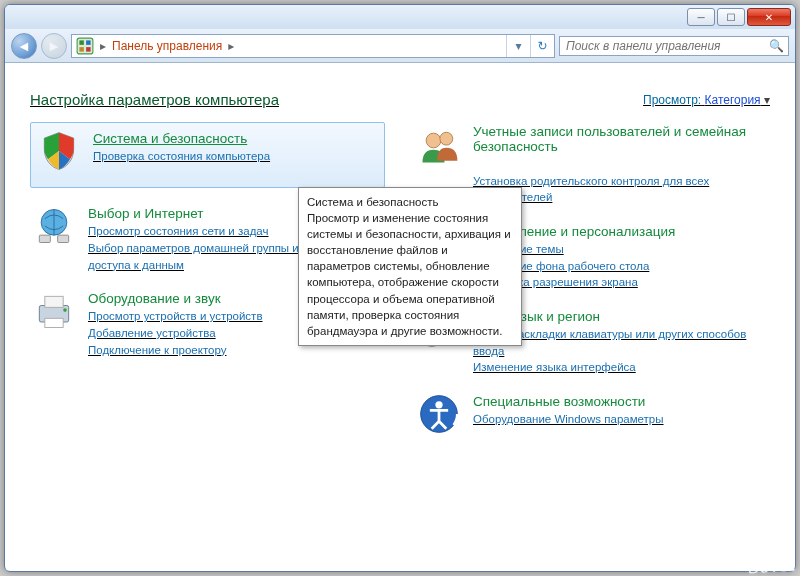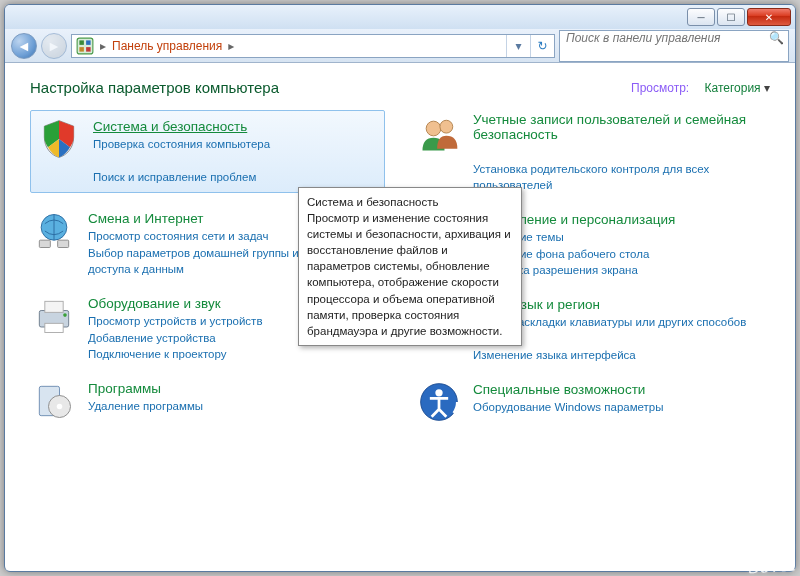--- a/index.html
+++ b/index.html
@@ -74,43 +74,43 @@
     font-size: 12px;
     color: #2a2a2a;
     overflow:hidden;
   }
   .addr .cp-icon { width:18px;height:18px;margin:0 4px;display:flex;align-items:center;justify-content:center;font-size:12px;color:#2a6b2a;}
   .addr .crumb { padding: 0 4px; color:#c2410c;}
   .addr .chev { color:#666; padding:0 2px;}
   .addr-controls { width:24px; height:22px; display:flex;align-items:center;justify-content:center;color:#5a7aa0;border-left:1px solid #c4d3e5;}
   .refresh-btn { width:24px;height:22px;display:flex;align-items:center;justify-content:center;color:#2a7bc0;}
   .search {
-    width: 230px; height:32px;
+    width: 230px; height:20px;
     border:1px solid #8aa4c2;
     background:#fff;
-    display:flex;align-items:flex-start;
+    display:flex;align-items:center;
     font-size:12px;color:#888;
   }
   .search input { flex:1;border:none;outline:none;font-size:12px;color:#333;font-style:italic;padding:0 6px;}
   .search .sicon { width:22px;text-align:center;color:#3b6ea5;}
   .content {
     position: absolute;
     left: 1px; right: 1px; top: 58px; bottom: 1px;
     background:#fff;
     overflow:hidden;
   }
-  .content-inner { padding: 16px 24px 16px 24px; }
+  .content-inner { padding: 28px 24px 16px 24px; text-decoration: underline; }
   .header-row {
     display:flex; align-items:center; justify-content:space-between;
     margin-bottom: 14px;
   }
   .page-title { font-size: 15px; color:#0a5a2d; font-weight:400;}
   .viewby { font-size:12px; color:#444;}
-  .viewby .label { color:#8b5cf6; margin-right:12px;}
-  .viewby .value { color:#15803d;}
+  .viewby .label { color:#0369a1; margin-right:0;}
+  .viewby .value { color:#1d4ed8;}
   .columns { display:flex; gap: 30px; }
   .col { flex:1; }
   .cat { display:flex; gap:10px; margin-bottom:14px; }
   .cat .icon-cell { width:48px; height:48px; flex-shrink:0; display:flex;align-items:center;justify-content:center;}
   .cat .icon-cell svg { width:44px;height:44px;}
   .cat .body { padding-top:2px;}
   .cat .title { font-size:13.5px; color:#148a3c; text-decoration:none; display:inline-block; margin-bottom:2px; cursor:pointer;}
   .cat .links { font-size:11.5px; color:#1a6fb0; line-height:1.45;}
   .cat .links span { cursor:pointer; }
   .selected-cat {
@@ -210,36 +210,35 @@
                   <path d="M24 4 L8 10 V22 C8 26 10 30 12 33 L24 24 Z" fill="#2aa038"></path>
                   <path d="M24 24 L36 33 C33 38 28 43 24 44 V24 Z" fill="#2a70c0"></path>
                   <path d="M24 24 L12 33 C15 38 20 43 24 44 V24 Z" fill="#eeba2a"></path>
                 </svg>
             </div>
             <div class="body">
               <a class="title" style="text-decoration:underline">Система и безопасность</a>
               <div class="links">
                 <span>Проверка состояния компьютера</span><br>
                 <br>
-                <span>Поиск и исправление проблем</span>
               </div>
             </div>
           </div>
 
           <div class="cat">
             <div class="icon-cell">
               <svg viewBox="0 0 48 48">
                   <circle cx="24" cy="20" r="14" fill="#5ab0e0" stroke="#2a6aa0"></circle>
                   <path d="M14 16 Q24 8 34 16 M14 24 Q24 32 34 24 M24 6 V34" stroke="#2a6aa0" fill="none"></path>
                   <rect x="8" y="34" width="12" height="8" rx="1" fill="#d8d8d8" stroke="#888"></rect>
                   <rect x="28" y="34" width="12" height="8" rx="1" fill="#d8d8d8" stroke="#888"></rect>
                 </svg>
             </div>
             <div class="body">
-              <a class="title">Смена и Интернет</a>
+              <a class="title">Выбор и Интернет</a>
               <div class="links">
                 <span>Просмотр состояния сети и задач</span><br>
                 <span>Выбор параметров домашней группы и общего доступа к данным</span>
               </div>
             </div>
           </div>
 
           <div class="cat">
             <div class="icon-cell">
               <svg viewBox="0 0 48 48">
@@ -252,35 +251,20 @@
             <div class="body">
               <a class="title">Оборудование и звук</a>
               <div class="links">
                 <span>Просмотр устройств и устройств</span><br>
                 <span>Добавление устройства</span><br>
                 <span>Подключение к проектору</span><br>
               </div>
             </div>
           </div>
 
-          <div class="cat">
-            <div class="icon-cell">
-              <svg viewBox="0 0 48 48">
-                  <rect x="8" y="8" width="22" height="32" rx="2" fill="#d8e4f0" stroke="#6a8ab0"></rect>
-                  <circle cx="30" cy="30" r="12" fill="#e8e8e8" stroke="#888"></circle>
-                  <circle cx="30" cy="30" r="3" fill="#fff"></circle>
-                </svg>
-            </div>
-            <div class="body">
-              <a class="title">Программы</a>
-              <div class="links">
-                <span>Удаление программы</span>
-              </div>
-            </div>
-          </div>
 
         </div>
 
         <div class="col">
 
           <div class="cat">
             <div class="icon-cell">
               <svg viewBox="0 0 48 48">
                   <circle cx="18" cy="18" r="8" fill="#f0c090" stroke="#b0804a"></circle>
                   <path d="M6 42 Q6 28 18 28 Q30 28 30 42 Z" fill="#3a9a4a"></path>

